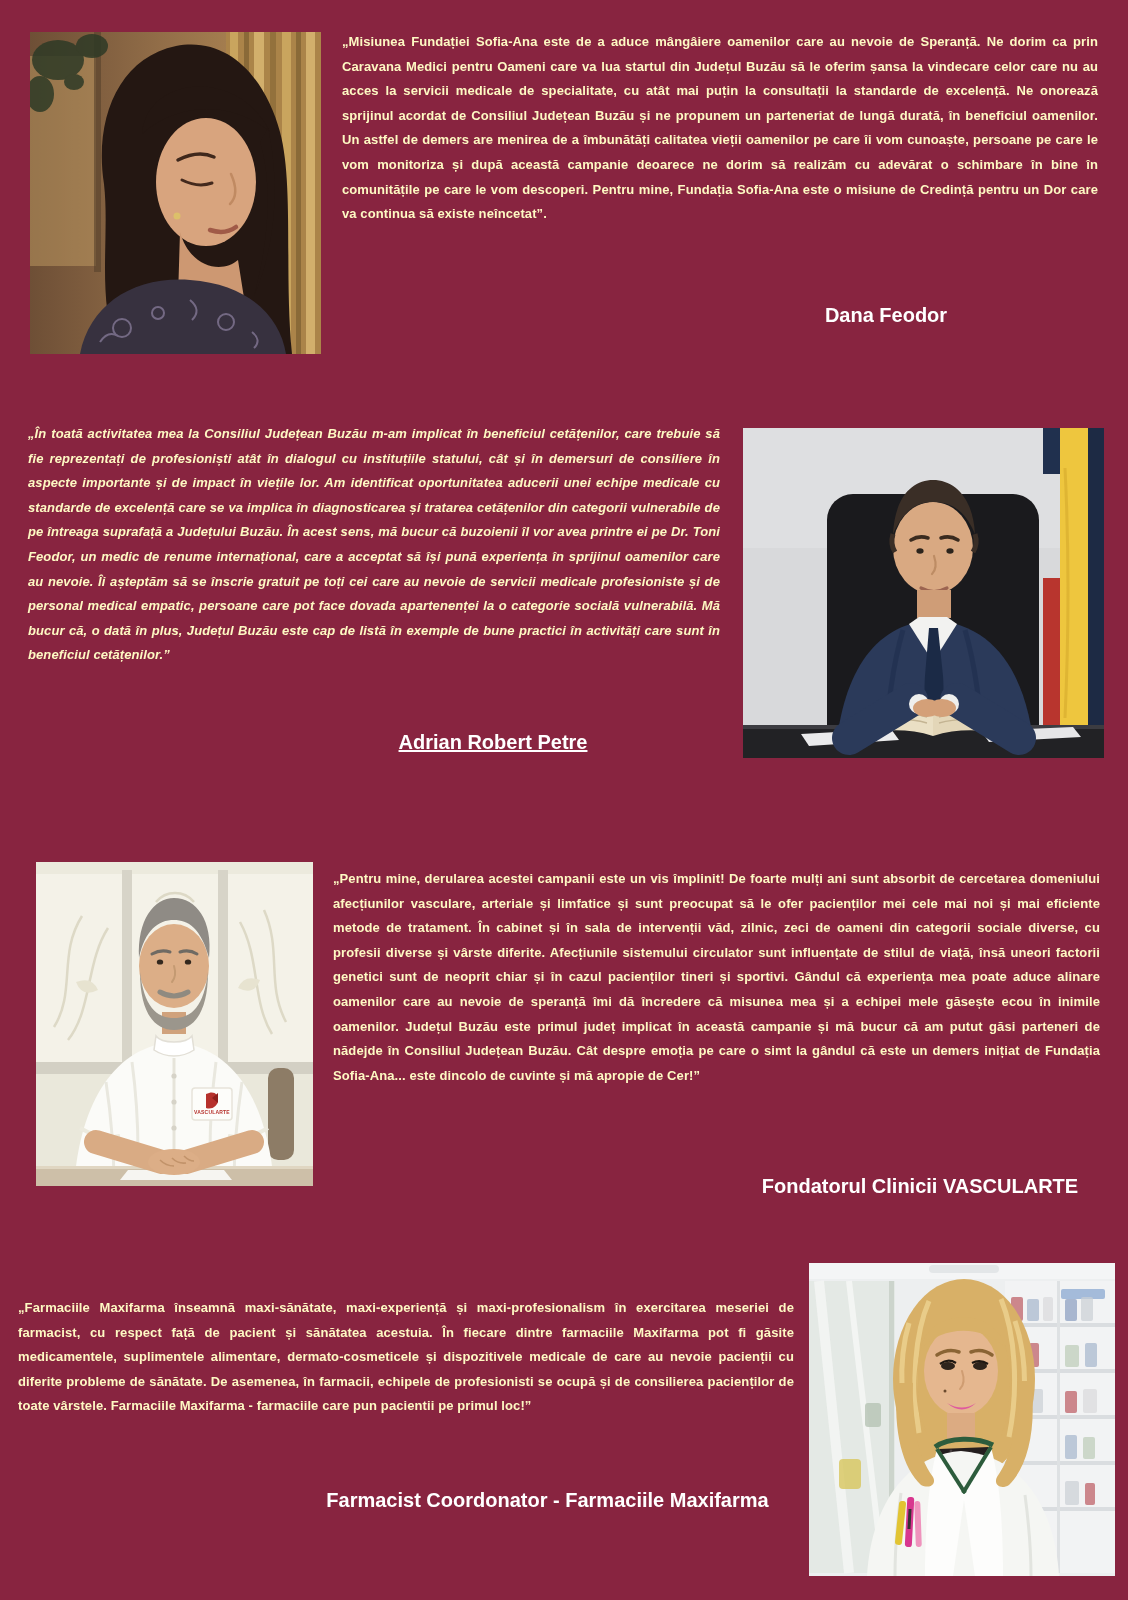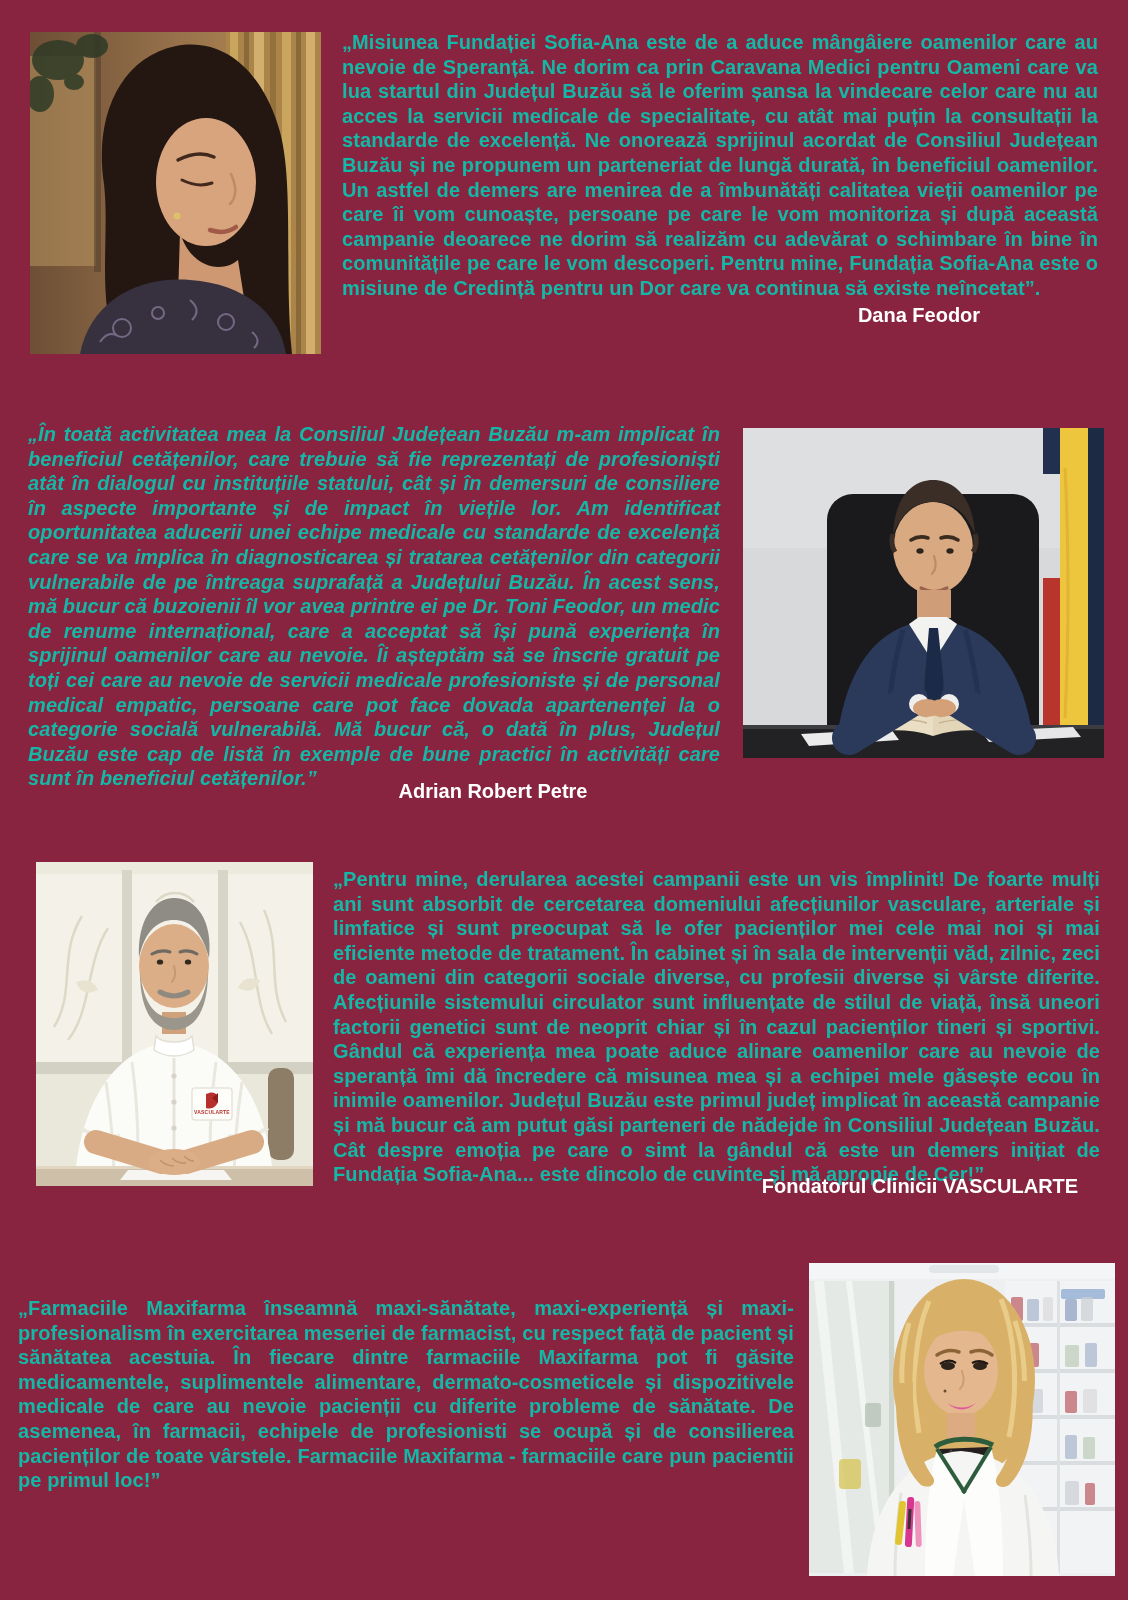--- a/index.html
+++ b/index.html
@@ -1,34 +1,34 @@
 <!DOCTYPE html>
 <html><head>
 <meta charset="utf-8">
 <style>
   html,body{margin:0;padding:0;background:#882440;}
   .page{
     position:relative;width:1128px;height:1600px;background:#882440;
     font-family:"Liberation Sans",sans-serif;color:#ffffff;overflow:hidden;
   }
   .quote{
-    position:absolute;margin:0;font-weight:700;font-size:20px;line-height:24.6px;
-    text-align:justify;letter-spacing:0.1px;color:#14b8a6;
+    position:absolute;margin:0;font-weight:700;font-size:13px;line-height:24.6px;
+    text-align:justify;letter-spacing:0.1px;color:#fef9c3;
   }
   .attr{position:absolute;text-align:center;font-weight:700;font-size:20px;line-height:28.5px;color:#ffffff;}
   .photo{position:absolute;overflow:hidden;}
   .photo svg{display:block;width:100%;height:100%;}
 
   .p1{left:30px;top:32px;width:291px;height:322px;}
   .q1{left:342px;top:30px;width:756px;}
-  .a1{left:734px;top:301px;width:370px;}
+  .a1{left:701px;top:301px;width:370px;}
 
   .q2{left:28px;top:422px;width:692px;font-style:italic;}
   .p2{left:743px;top:428px;width:361px;height:330px;}
-  .a2{left:248px;top:777px;width:490px;}
+  .a2{left:248px;top:728px;width:490px;text-decoration:underline;}
 
   .p3{left:36px;top:862px;width:277px;height:324px;}
   .q3{left:333px;top:867px;width:767px;}
   .a3{left:735px;top:1172px;width:370px;}
 
   .q4{left:18px;top:1296px;width:776px;}
   .p4{left:809px;top:1263px;width:306px;height:313px;}
   .a4{left:300px;top:1486px;width:495px;}
 </style>
 </head>
@@ -324,16 +324,17 @@
           <g>
             <rect x="88" y="238" width="7" height="44" rx="3" fill="#e2c433" transform="rotate(6 92 260)"></rect>
             <rect x="97" y="234" width="7" height="50" rx="3" fill="#d8378f" transform="rotate(3 100 260)"></rect>
             <rect x="106" y="238" width="6" height="46" rx="3" fill="#ef93bd" transform="rotate(-2 109 260)"></rect>
             <rect x="99" y="246" width="3" height="20" fill="#333333" transform="rotate(3 100 256)"></rect>
           </g>
         </g>
       </svg>
     </div>
     <div class="attr a4">
+      <div>Farmacist Coordonator - Farmaciile  Maxifarma</div>
     </div>
   </section>
 
 </div>
 
 </body></html>

